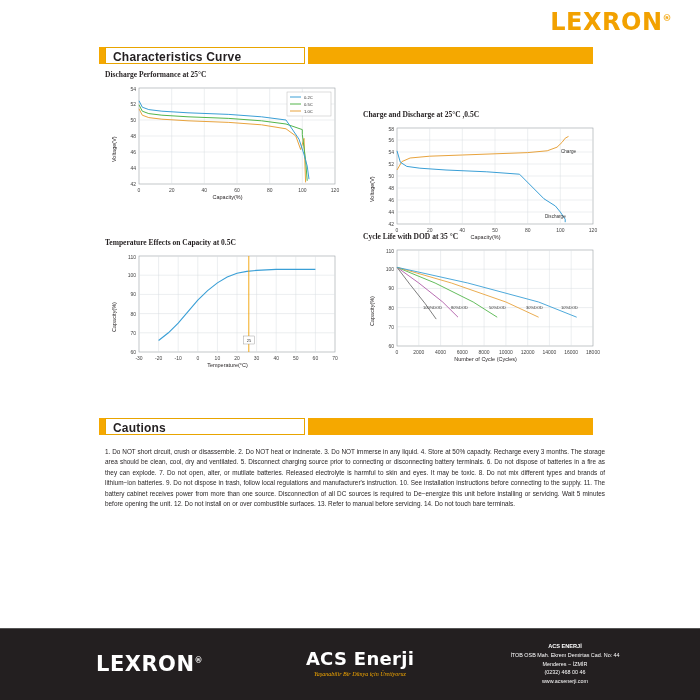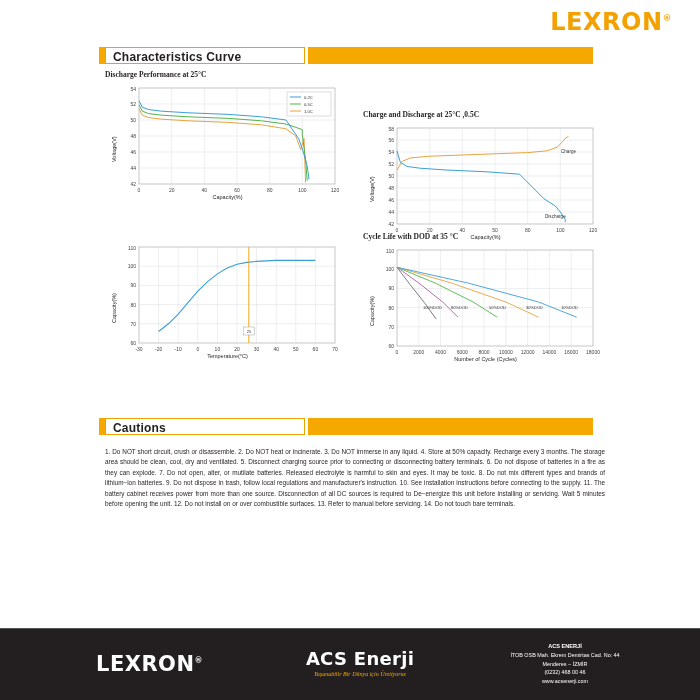--- a/index.html
+++ b/index.html
@@ -245,20 +245,21 @@
             <text class="ann-t" x="198" y="31">Charge</text>
             <text class="ann-t" x="182" y="96">Discharge</text>
           </g>
         </svg>
         <div class="axis-ylabel" style="left:6px; top:80px;">Voltage(V)</div>
         <div class="axis-xlabel" style="left:0; top:112px;">Capacity(%)</div>
       </div>
     </div>
 
     <div class="chart-cell" style="left:0px; top:168px; width:245px; height:150px;">
+      <div class="chart-title">Temperature Effects on Capacity at 0.5C</div>
       <div class="plot-wrap" style="margin-top:3px;">
         <svg width="245" height="125" viewBox="0 0 245 125">
           <rect x="34" y="6" width="196" height="96" fill="#ffffff" stroke="#9aa0a6" stroke-width="0.6"></rect>
           <g stroke="#d8dce0" stroke-width="0.5">
             <line x1="34" y1="25.2" x2="230" y2="25.2"></line>
             <line x1="34" y1="44.4" x2="230" y2="44.4"></line>
             <line x1="34" y1="63.6" x2="230" y2="63.6"></line>
             <line x1="34" y1="82.8" x2="230" y2="82.8"></line>
             <line x1="53.6" y1="6" x2="53.6" y2="102"></line>
             <line x1="73.2" y1="6" x2="73.2" y2="102"></line>

